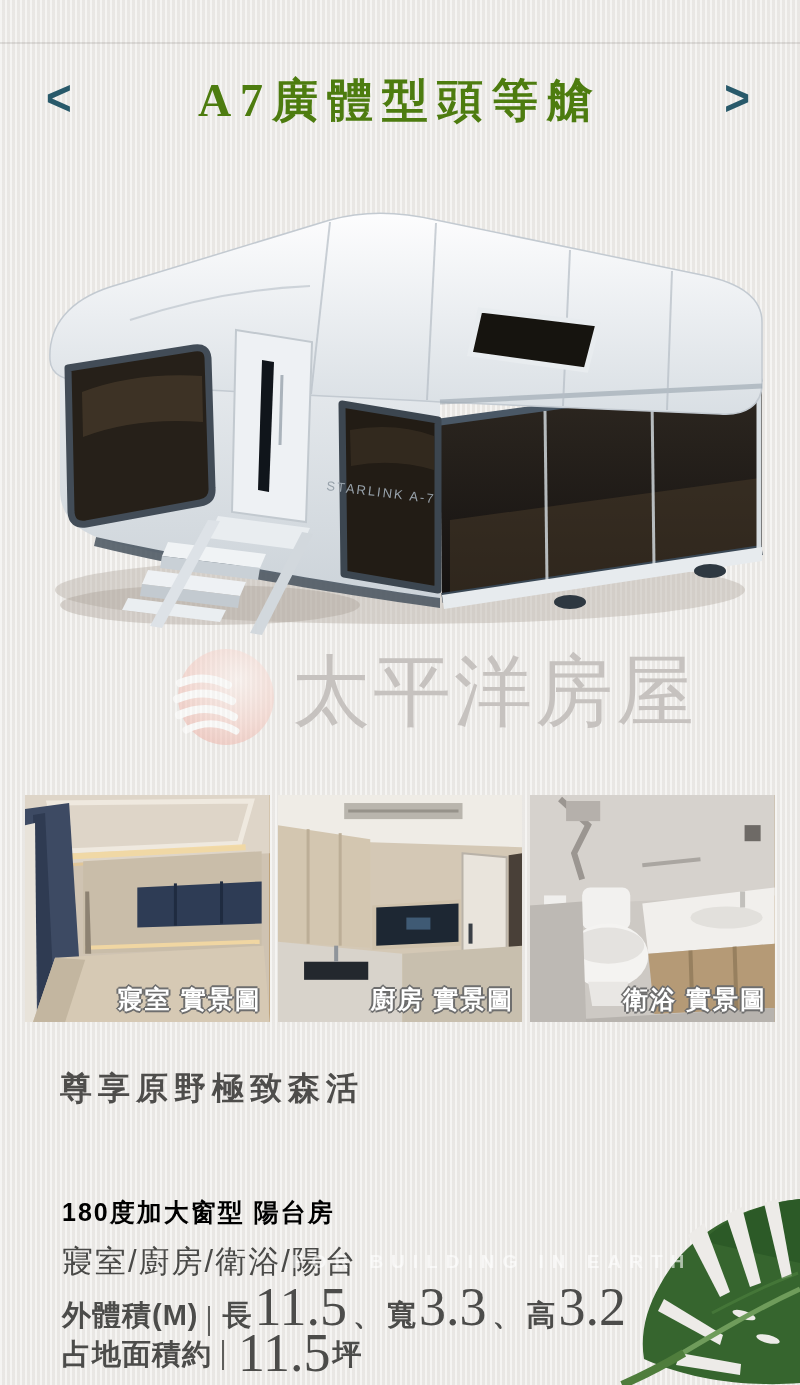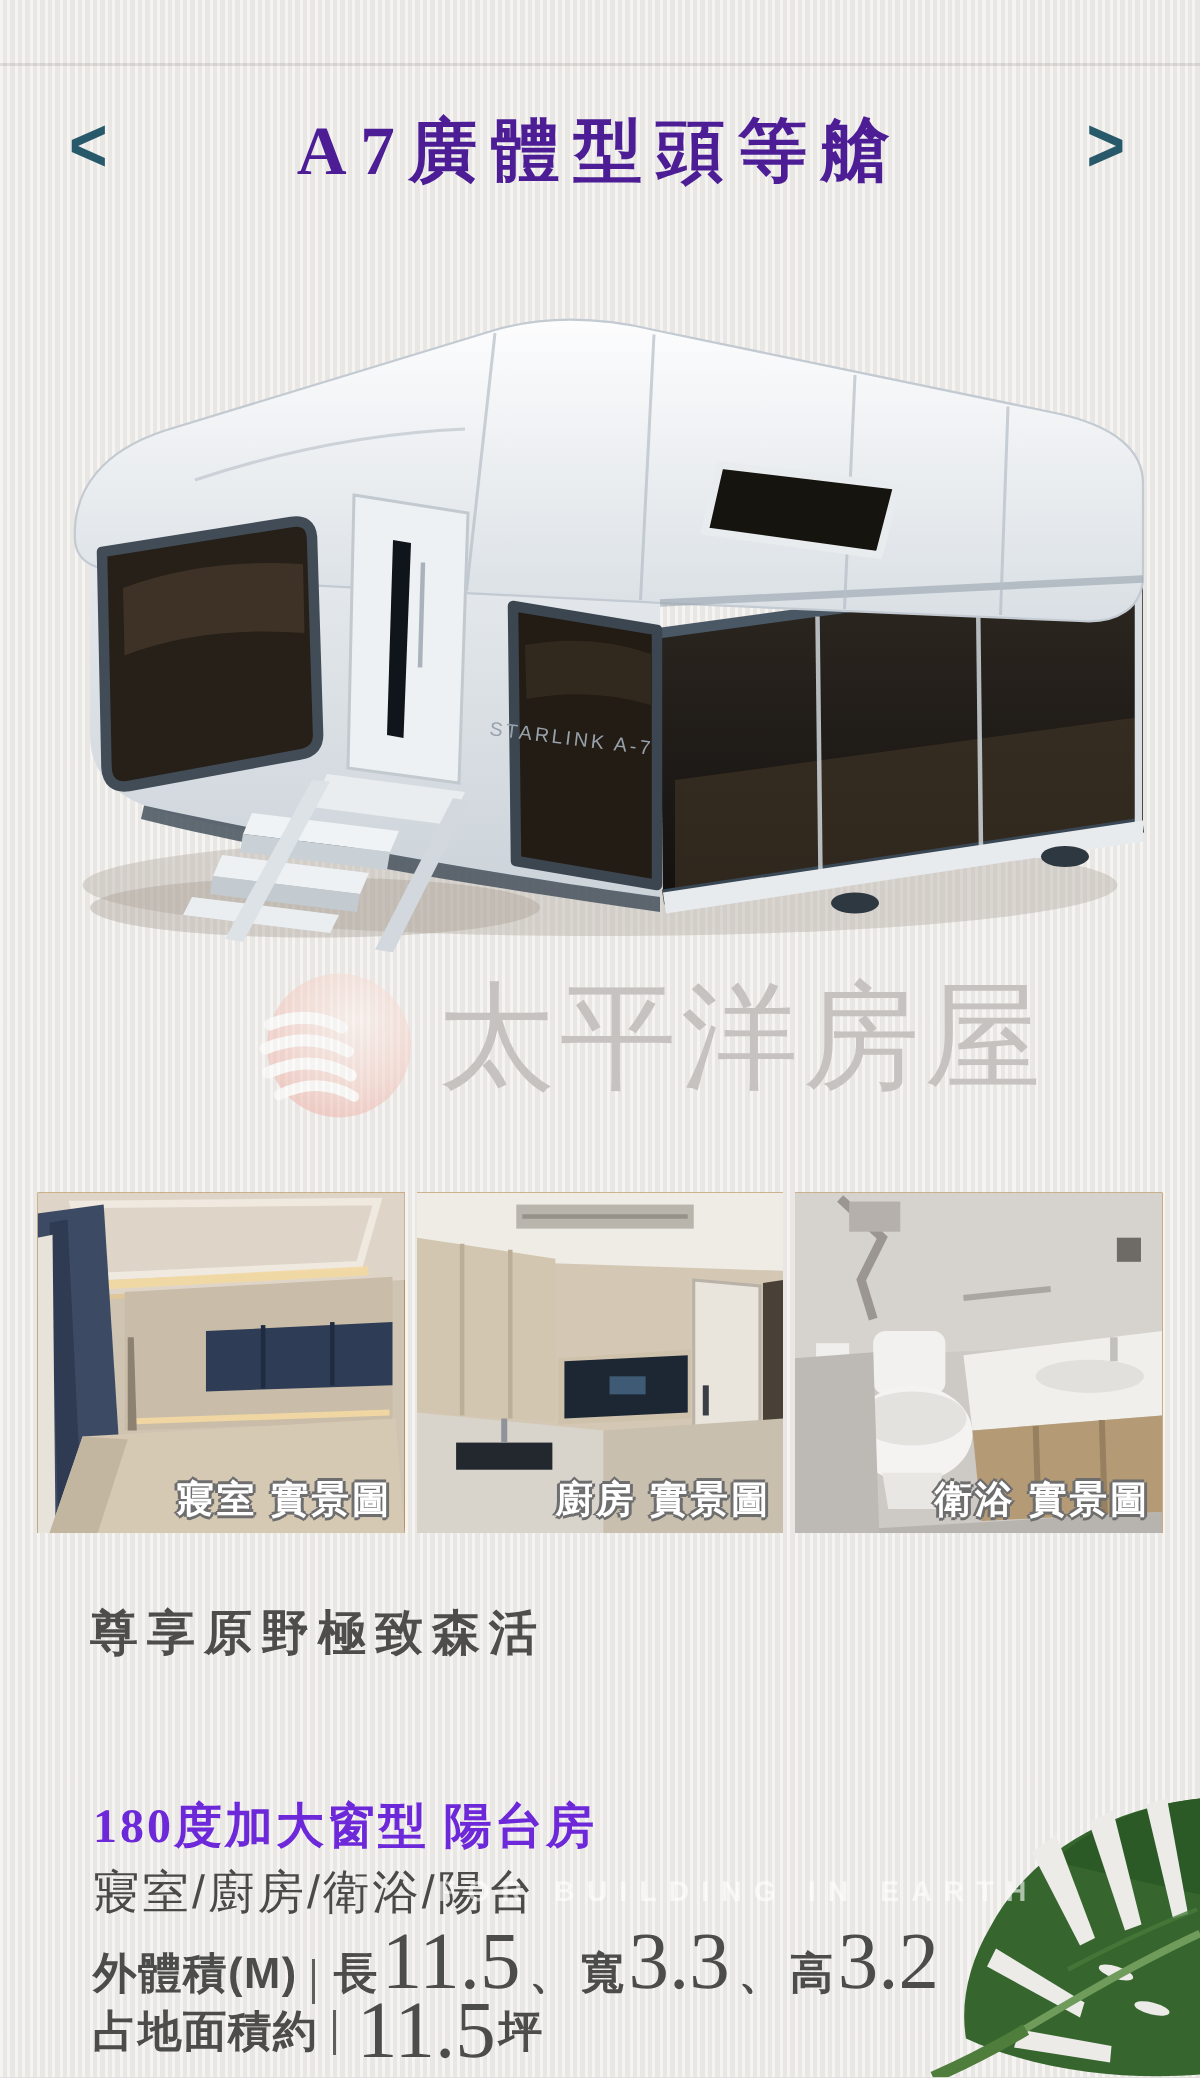--- a/index.html
+++ b/index.html
@@ -11,21 +11,21 @@
   }
   .page::before{
     content:"";position:absolute;inset:0;pointer-events:none;
     background:repeating-linear-gradient(90deg,rgba(255,255,255,.45) 0 2px,rgba(120,115,110,.035) 2px 5px);
   }
   .crease{position:absolute;top:42px;left:0;width:100%;height:2px;background:rgba(120,115,110,.18);}
   
   .title{
     position:absolute;top:70px;left:0;width:100%;text-align:center;
     font-family:"Liberation Serif",serif;font-weight:700;font-size:46px;
-    letter-spacing:9px;color:#4c1d95;
+    letter-spacing:9px;color:#4d7c0f;
   }
   .chev{
     position:absolute;top:76px;font-family:"Liberation Sans",sans-serif;
     font-size:44px;font-weight:700;color:#28596a;cursor:pointer;line-height:1;
     transform:scaleY(1.15);
   }
   .chev.prev{left:46px;}
   .chev.next{right:50px;}
   
   .hero{position:absolute;left:10px;top:190px;width:780px;height:445px;}
@@ -44,21 +44,21 @@
   .photo-strip{position:absolute;left:25px;top:795px;width:750px;height:227px;display:flex;gap:8px;}
   .photo{position:relative;flex:1;overflow:hidden;background:#a16207;}
   .photo svg{display:block;width:100%;height:100%;}
   .photo-label{
     position:absolute;right:8px;bottom:6px;
     font-size:25px;font-weight:700;color:#ffffff;letter-spacing:2px;
     text-shadow:-2px 0 0 #6e6e6e,2px 0 0 #6e6e6e,0 -2px 0 #6e6e6e,0 2px 0 #6e6e6e,1px 1px 0 #6e6e6e,-1px -1px 0 #6e6e6e;
   }
   
   .headline{position:absolute;left:60px;top:1068px;color:#4e4d4b;font-size:32px;font-weight:700;letter-spacing:6px;line-height:1.25;}
-  .feature1{position:absolute;left:62px;top:1196px;font-size:32px;font-weight:700;color:#6d28d9;letter-spacing:2px;font-family:Liberation Serif, serif;}
+  .feature1{position:absolute;left:62px;top:1196px;font-size:25px;font-weight:700;color:#000000;letter-spacing:2px;}
   .feature2{position:absolute;left:62px;top:1241px;font-size:31px;font-weight:400;color:#4a4a48;letter-spacing:2px;text-align:center;}
   .faint-watermark{
     position:absolute;left:268px;top:1251px;width:470px;z-index:6;
     font-size:19px;font-weight:700;letter-spacing:8px;color:rgba(255,255,255,.6);
     white-space:nowrap;
     margin-left:24px;
   }
   .dims-row,.area-row{
     position:absolute;left:62px;display:flex;align-items:center;
     color:#4c4c4a;font-size:29px;font-weight:700;letter-spacing:1px;white-space:nowrap;

